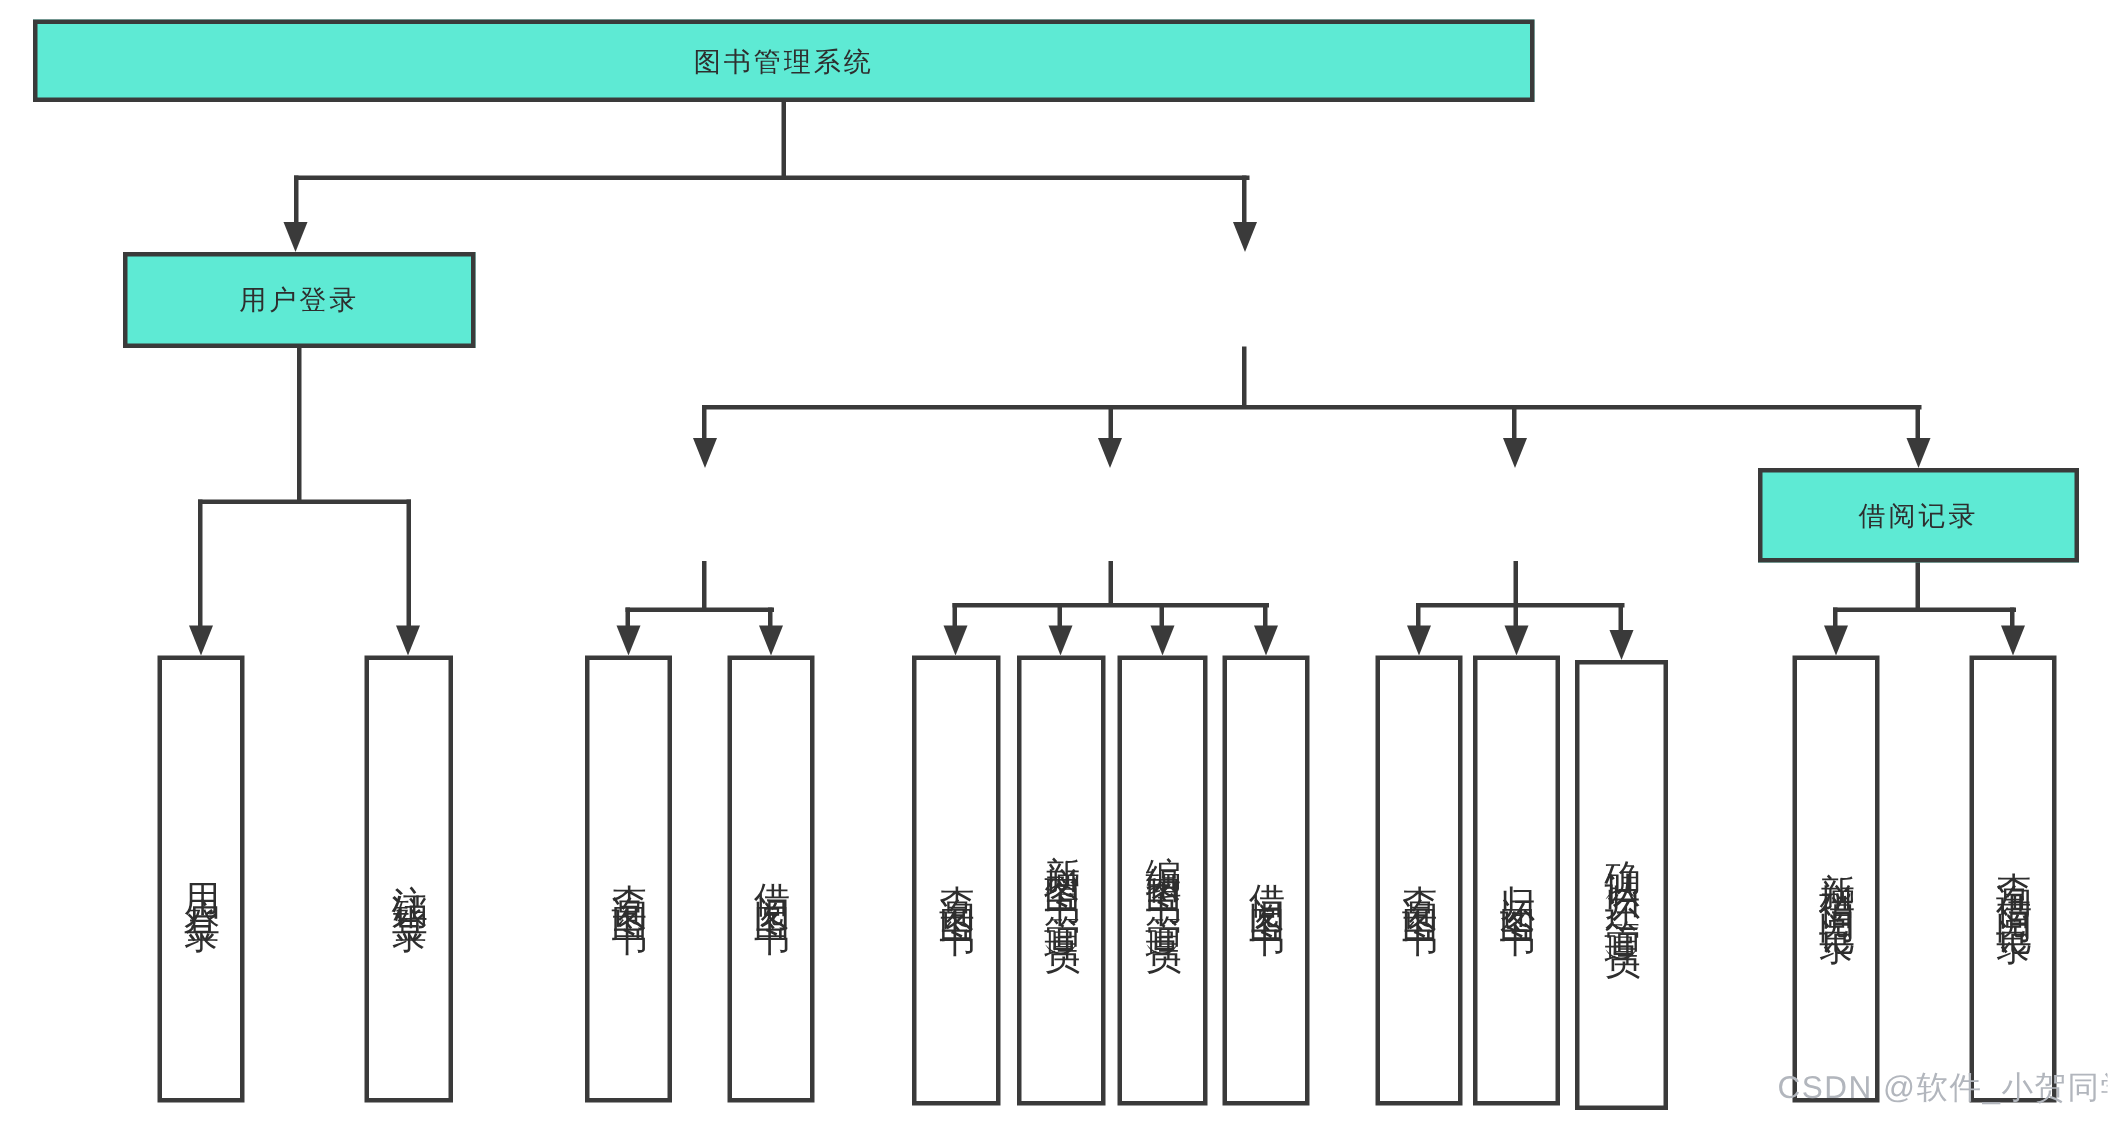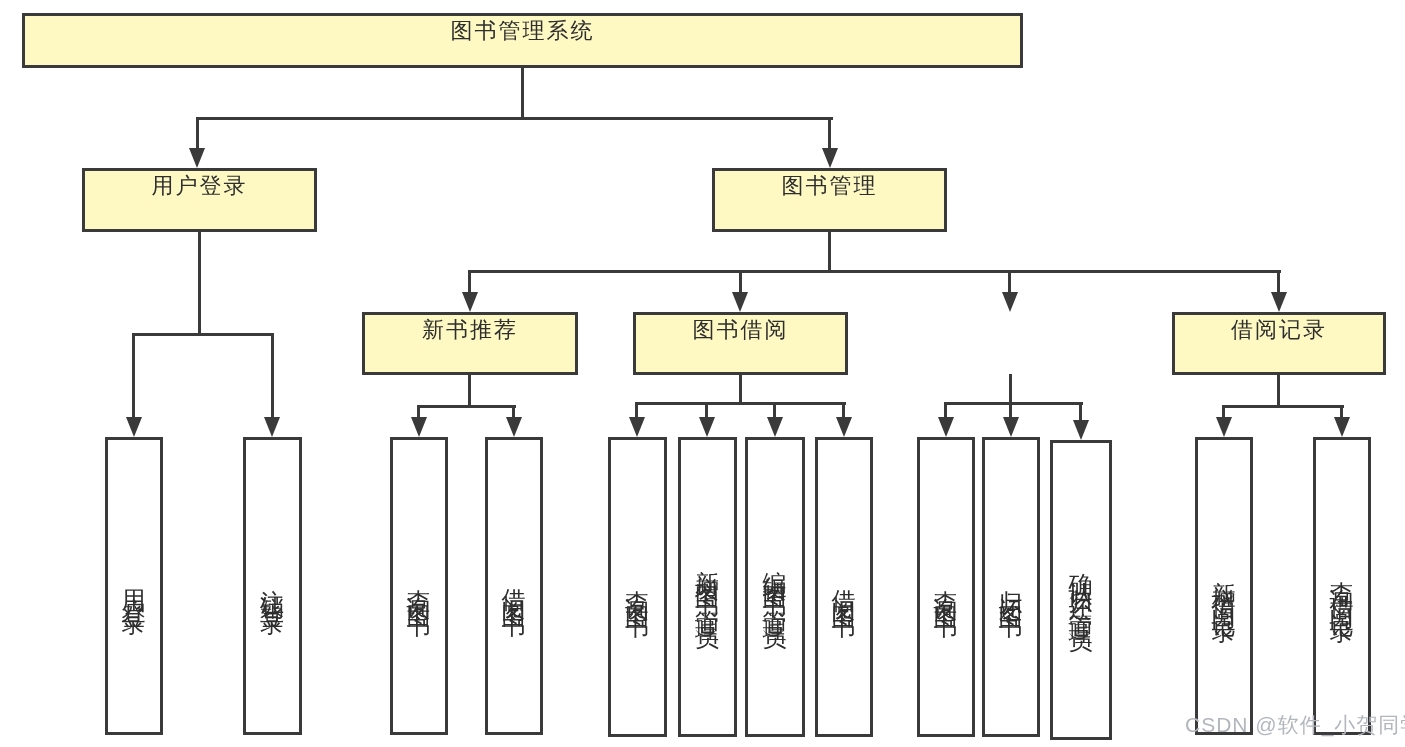--- a/index.html
+++ b/index.html
@@ -10,23 +10,23 @@
   }
   html,body{margin:0;padding:0;}
   body{
     width:1405px;height:747px;position:relative;overflow:hidden;
     background:var(--background);
     font-family:"Liberation Sans",sans-serif;
   }
   .stage{position:absolute;left:0;top:0;width:1405px;height:747px;}
   .node{
     position:absolute;box-sizing:border-box;
-    border:3px solid var(--line);background:#fef9c3;
-    display:flex;align-items:flex-start;justify-content:center;
-    font-size:22px;color:var(--text);letter-spacing:2px;white-space:nowrap;
+    border:3px solid var(--line);background:#5eead4;
+    display:flex;align-items:center;justify-content:center;
+    font-size:18px;color:var(--text);letter-spacing:2px;white-space:nowrap;
   }
   .leaf{
     position:absolute;box-sizing:border-box;
     border:3px solid var(--line);background:#fff;
     display:flex;align-items:center;justify-content:center;
   }
   .vt{
     writing-mode:vertical-rl;text-orientation:mixed;
     font-size:24px;letter-spacing:8px;line-height:1.05;
     color:var(--text);
@@ -106,30 +106,21 @@
   <div class="arrow" style="left:1216px;top:417px;"></div>
   <div class="arrow" style="left:1334px;top:417px;"></div>
 
   <div class="node" style="left:22px;top:13px;width:1001px;height:55px;">
     <span>图书管理系统</span>
   </div>
 
   <div class="node" style="left:82px;top:168px;width:235px;height:64px;">
     <span>用户登录</span>
   </div>
-  <div class="node" style="left:712px;top:168px;width:235px;height:64px;">
-    <span>图书管理</span>
-  </div>
 
-  <div class="node" style="left:362px;top:312px;width:216px;height:63px;">
-    <span>新书推荐</span>
-  </div>
-  <div class="node" style="left:633px;top:312px;width:215px;height:63px;">
-    <span>图书借阅</span>
-  </div>
   <div class="node" style="left:1172px;top:312px;width:214px;height:63px;">
     <span>借阅记录</span>
   </div>
 
   <div class="leaf" style="left:105px;top:437px;width:58px;height:298px;">
     <span class="vt">用户登录</span>
   </div>
   <div class="leaf" style="left:243px;top:437px;width:59px;height:298px;">
     <span class="vt">注销登录</span>
   </div>

